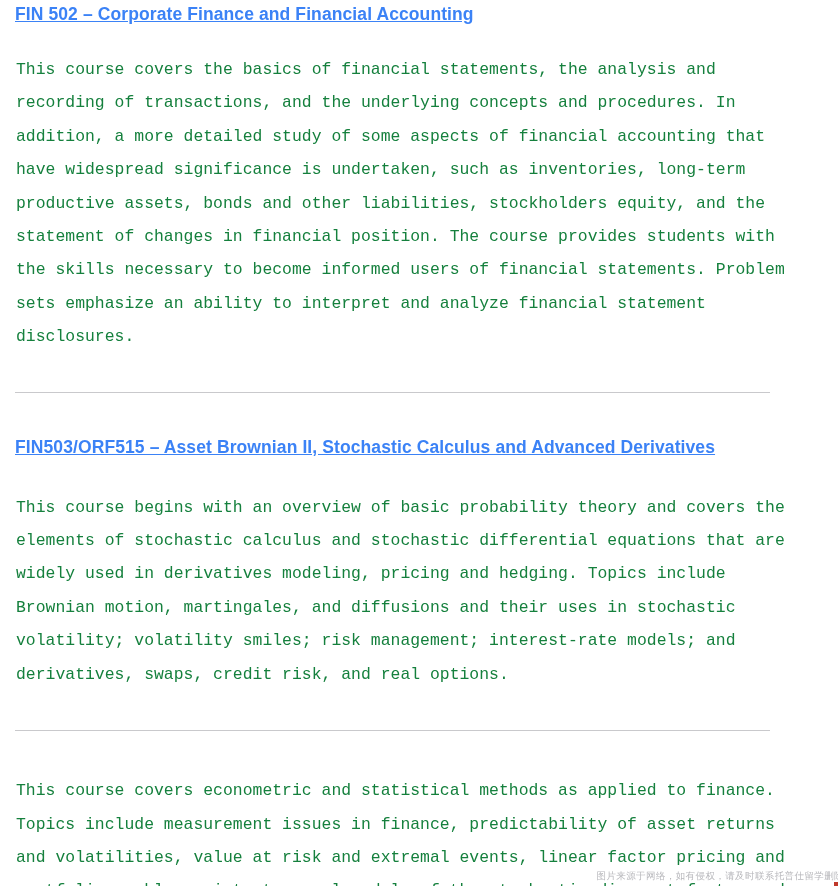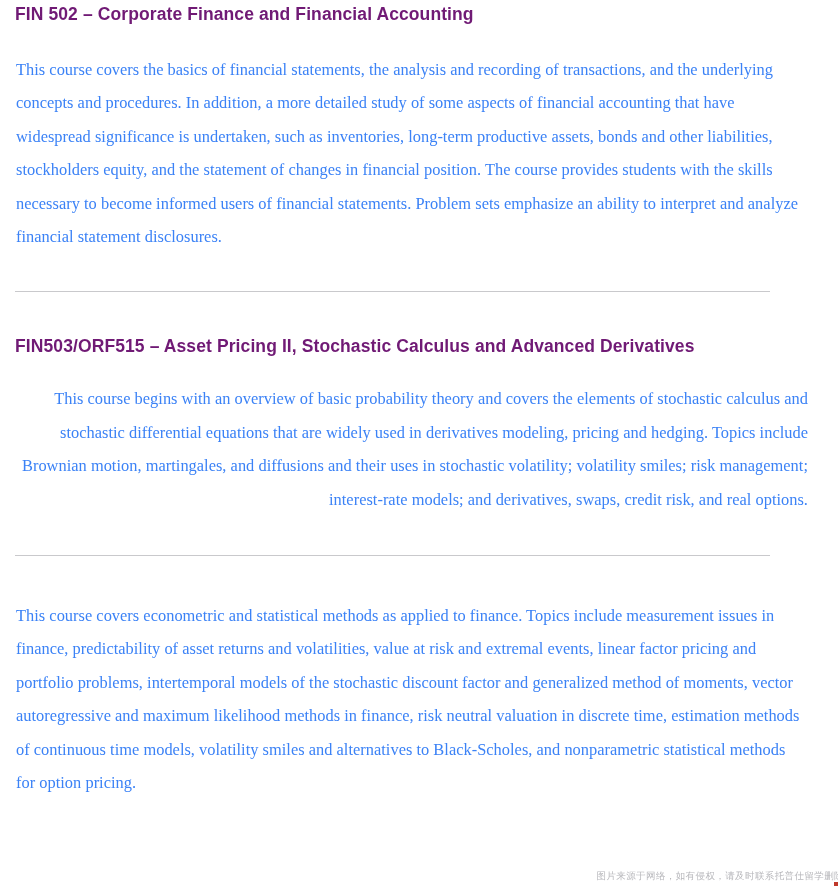--- a/index.html
+++ b/index.html
@@ -22,49 +22,50 @@
     padding: 0;
   }
   .course-section {
     padding: 0 0 0 0;
   }
   .course-heading {
     font-family: "Liberation Sans", "DejaVu Sans", sans-serif;
     font-weight: bold;
     font-size: 17.5px;
     line-height: 22px;
-    color: #701a75;
+    color: #3b82f6;
     letter-spacing: 0.1px;
     margin: 0;
     padding: 0 0 0 15px;
+    text-decoration: underline;
   }
   .course-body {
-    font-family: Liberation Serif, serif;
+    font-family: Liberation Mono, monospace;
     font-weight: normal;
     font-size: 16.4px;
     line-height: 33.4px;
-    color: #3b82f6;
+    color: #15803d;
     margin: 0;
     padding: 0 30px 0 16px;
     letter-spacing: 0.02px;
     text-align: left;
   }
   .divider {
     border: 0;
     border-top: 1px solid #c9c9cc;
     margin: 0 0 0 15px;
     width: 755px;
     height: 0;
   }
   
   .sec1 { padding-top: 3px; }
   .sec1 .course-body { margin-top: 28px; }
   .div1 { margin-top: 38px; }
   .sec2 { margin-top: 43px; }
-  .sec2 .course-body { margin-top: 25px; text-align: right; }
+  .sec2 .course-body { margin-top: 33px; }
   .div2 { margin-top: 39px; }
   .sec3 { margin-top: 43px; }
   .sec3 .course-body { margin-top: 33px; }
 
   .watermark {
     position: absolute;
     right: -6px;
     bottom: 4px;
     font-family: "DejaVu Sans", "Liberation Sans", sans-serif;
     font-size: 9.5px;
@@ -89,21 +90,21 @@
 <div class="page">
 
   <section class="course-section sec1">
     <h2 class="course-heading">FIN 502 – Corporate Finance and Financial Accounting</h2>
     <p class="course-body">This course covers the basics of financial statements, the analysis and recording of transactions, and the underlying concepts and procedures. In addition, a more detailed study of some aspects of financial accounting that have widespread significance is undertaken, such as inventories, long-term productive assets, bonds and other liabilities, stockholders equity, and the statement of changes in financial position. The course provides students with the skills necessary to become informed users of financial statements. Problem sets emphasize an ability to interpret and analyze financial statement disclosures.</p>
   </section>
 
   <hr class="divider div1">
 
   <section class="course-section sec2">
-    <h2 class="course-heading">FIN503/ORF515 – Asset Pricing II, Stochastic Calculus and Advanced Derivatives</h2>
+    <h2 class="course-heading">FIN503/ORF515 – Asset Brownian II, Stochastic Calculus and Advanced Derivatives</h2>
     <p class="course-body">This course begins with an overview of basic probability theory and covers the elements of stochastic calculus and stochastic differential equations that are widely used in derivatives modeling, pricing and hedging. Topics include Brownian motion, martingales, and diffusions and their uses in stochastic volatility; volatility smiles; risk management; interest-rate models; and derivatives, swaps, credit risk, and real options.</p>
   </section>
 
   <hr class="divider div2">
 
   <section class="course-section sec3">
     <p class="course-body">This course covers econometric and statistical methods as applied to finance. Topics include measurement issues in finance, predictability of asset returns and volatilities, value at risk and extremal events, linear factor pricing and portfolio problems, intertemporal models of the stochastic discount factor and generalized method of moments, vector autoregressive and maximum likelihood methods in finance, risk neutral valuation in discrete time, estimation methods of continuous time models, volatility smiles and alternatives to Black-Scholes, and nonparametric statistical methods for option pricing.</p>
   </section>
 
   <div class="watermark">图片来源于网络，如有侵权，请及时联系托普仕留学删除</div>

